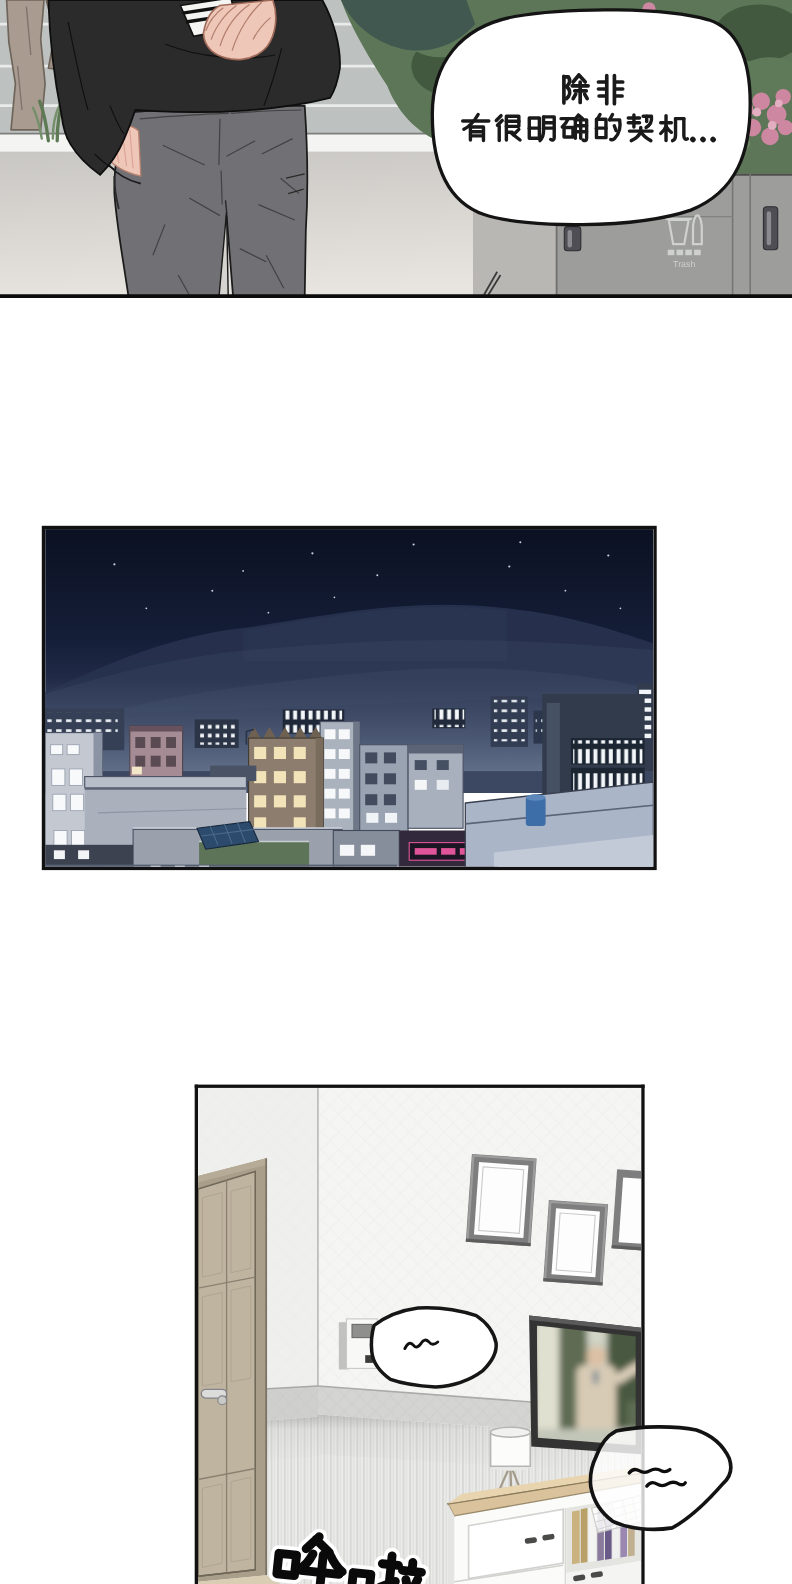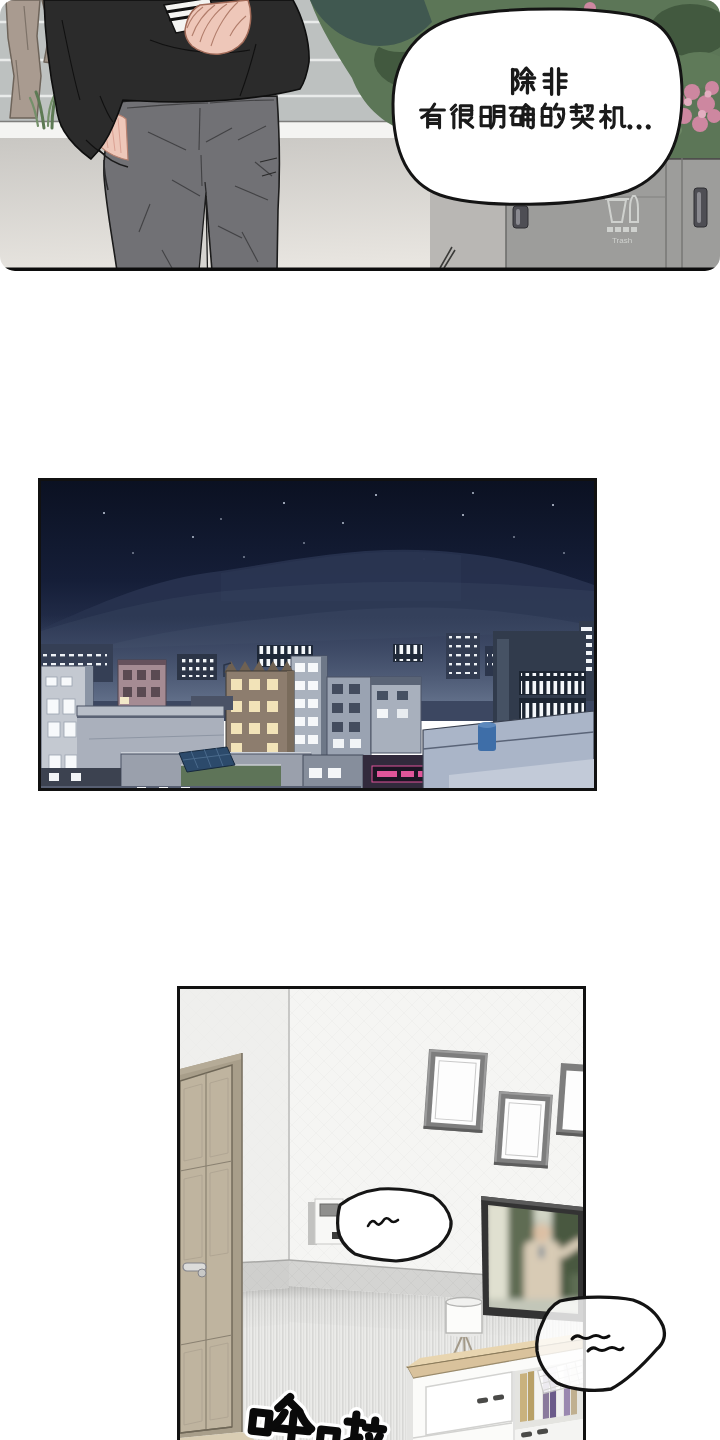--- a/index.html
+++ b/index.html
@@ -1,19 +1,19 @@
 <!DOCTYPE html>
 <html><head>
 <meta charset="utf-8">
 <style>
   html,body{margin:0;padding:0;}
   body{width:720px;height:1440px;background:#ffffff;position:relative;overflow:hidden;
        font-family:"Liberation Sans",sans-serif;}
   .panel{position:absolute;overflow:hidden;}
-  #p1{left:0;top:0;width:720px;height:271px;border-radius:15px;}
+  #p1{left:0;top:0;width:720px;height:271px;}
   #p2{left:38px;top:478px;width:559px;height:313px;}
   #p3{left:177px;top:986px;width:409px;height:454px;}
   #b2{position:absolute;left:530px;top:1291px;width:142px;height:106px;z-index:5;}
   svg{display:block;}
 </style>
 </head>
 <body>
 
 <svg width="0" height="0" style="position:absolute">
 <defs>

